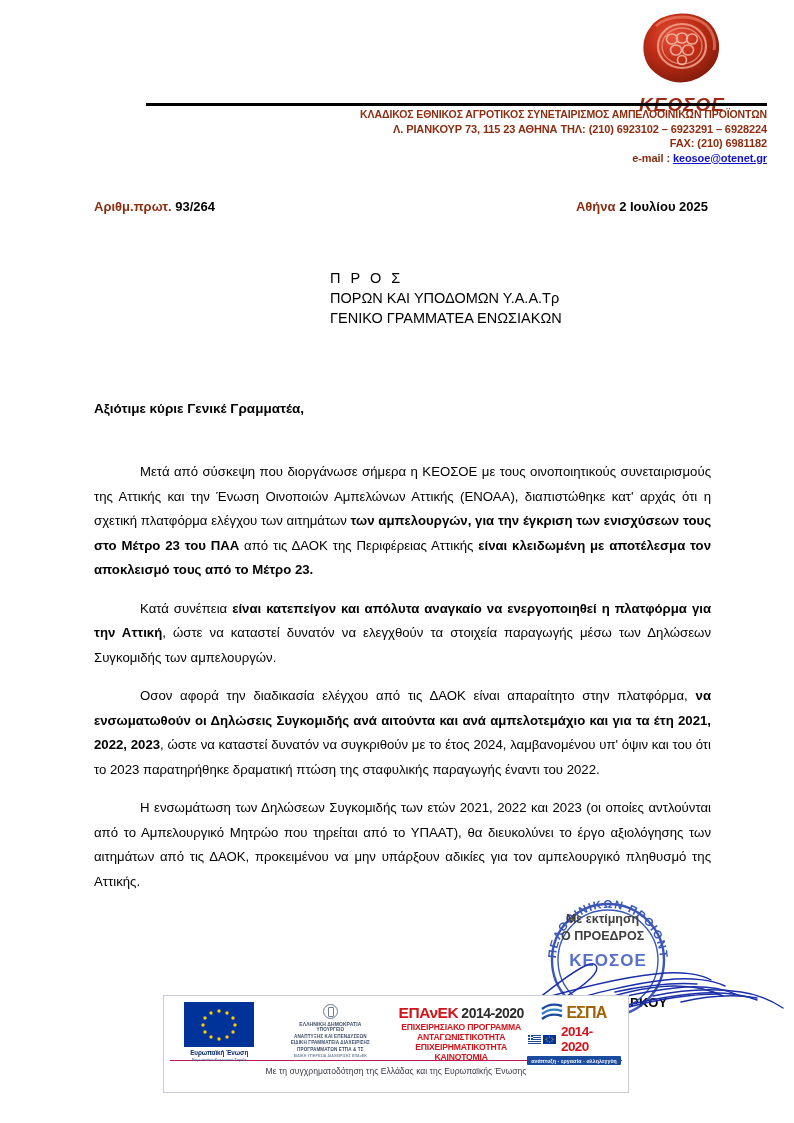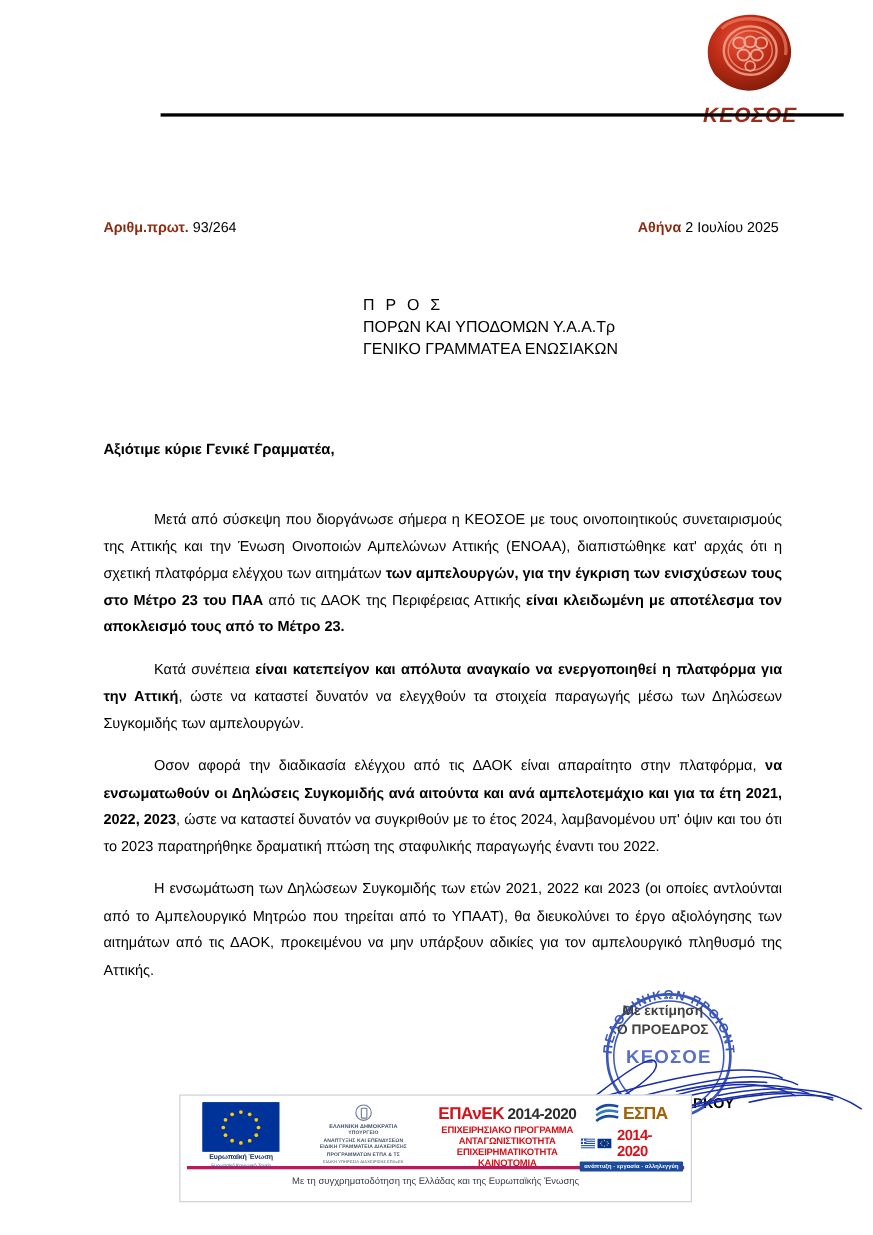--- a/index.html
+++ b/index.html
@@ -102,21 +102,21 @@
     left: 94px;
     right: 86px;
     font-size: 13px;
   }
   .refline .left { float: left; }
   .refline .right { float: right; }
   .brown-b {
     color: #8c2d12;
     font-weight: bold;
   }
-  .black-n { color: #000; font-weight: normal; text-align: center; }
+  .black-n { color: #000; font-weight: bold; text-align: center; }
 
   
   .recipient {
     position: absolute;
     top: 268px;
     left: 330px;
     font-size: 14.5px;
     line-height: 20px;
     color: #000;
   }
@@ -265,21 +265,21 @@
     background: #1b4b9e; color: #ffffff;
     font-size: 5.2px; font-weight: bold;
     padding: 1.5px 4px; border-radius: 1px;
     letter-spacing: 0.1px; white-space: nowrap;
   }
   .espa-foot {
     text-align: center;
     font-size: 8.6px;
     color: #3a3a4a;
     padding-top: 5px;
-    border-top: 3px solid #be185d;
+    border-top: 1px solid #be185d;
     margin: 2px 6px 0 6px;
   }
 </style>
 </head>
 <body>
 
 <div class="page">
 
   <div class="header">
 
@@ -305,20 +305,28 @@
           <ellipse cx="40" cy="42" rx="5.5" ry="5"></ellipse>
           <ellipse cx="52" cy="42" rx="5.5" ry="5"></ellipse>
           <ellipse cx="46" cy="52" rx="4.5" ry="4.5"></ellipse>
         </g>
       </svg>
       <div class="seal-caption">ΚΕΟΣΟΕ</div>
     </div>
 
     <div class="header-rule"></div>
 
+    <div class="header-address">
+      <div class="ln1">ΚΛΑΔΙΚΟΣ ΕΘΝΙΚΟΣ ΑΓΡΟΤΙΚΟΣ ΣΥΝΕΤΑΙΡΙΣΜΟΣ  ΑΜΠΕΛΟΟΙΝΙΚΩΝ ΠΡΟΪΟΝΤΩΝ</div>
+      <div>Λ. ΡΙΑΝΚΟΥΡ 73, 115 23 ΑΘΗΝΑ ΤΗΛ: (210) 6923102 – 6923291 – 6928224</div>
+      <div>FAX: (210) 6981182</div>
+      <div>
+        <span>e-mail : </span><a class="email-link" href="#">keosoe@otenet.gr</a>
+      </div>
+    </div>
   </div>
 
   <div class="refline">
     <div class="left">
       <span class="brown-b">Αριθμ.πρωτ.</span>
       <span class="black-n">93/264</span>
     </div>
     <div class="right">
       <span class="brown-b">Αθήνα</span>
       <span class="black-n">2 Ιουλίου 2025</span>

